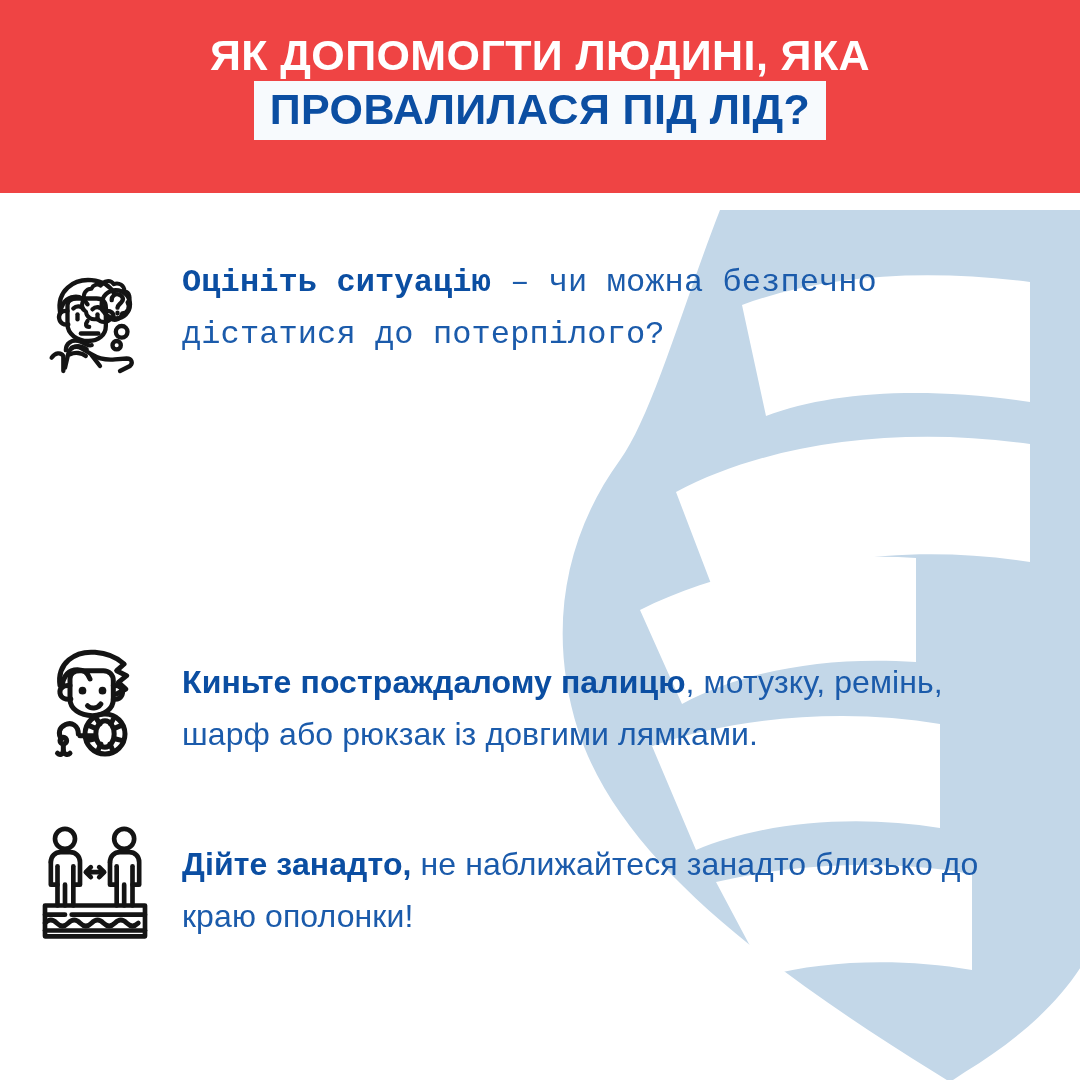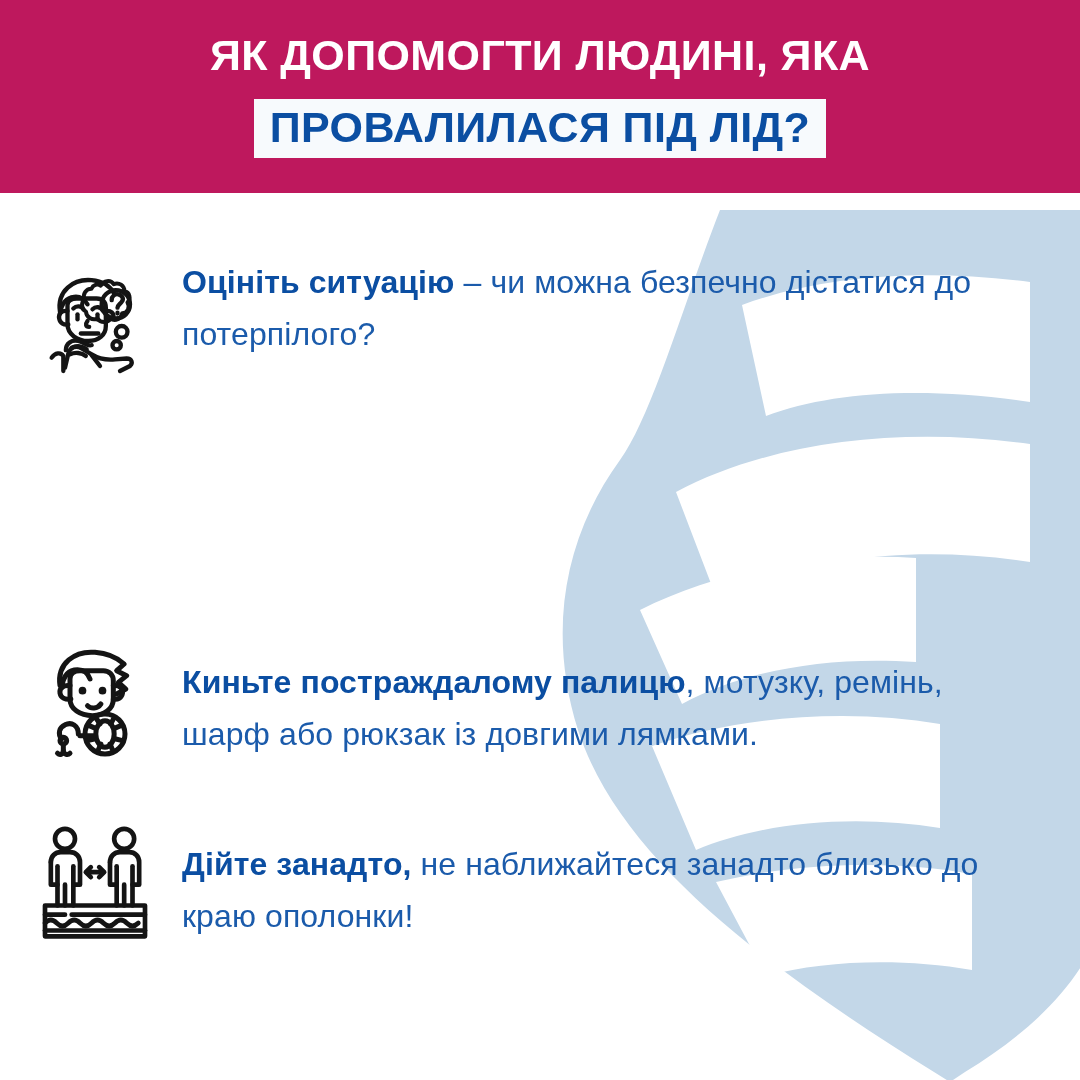--- a/index.html
+++ b/index.html
@@ -35,40 +35,40 @@
     pointer-events: none;
   }
 
   
   .header {
     position: absolute;
     left: 0;
     top: 0;
     width: 1080px;
     height: 193px;
-    background: #be185d;
+    background: #ef4444;
     z-index: 3;
     display: flex;
     flex-direction: column;
     align-items: center;
     justify-content: flex-start;
     box-sizing: border-box;
     padding-top: 33px;
   }
   .header-line1 {
     color: #ffffff;
     font-size: 43px;
     font-weight: bold;
     letter-spacing: 0.4px;
     line-height: 1.05;
     text-align: center;
     white-space: nowrap;
   }
   .header-line2-wrap {
-    margin-top: 21px;
+    margin-top: 3px;
     background: #f7fafd;
     padding: 6px 16px 8px 16px;
     display: inline-block;
   }
   .header-line2 {
     color: #0b4ea2;
     font-size: 43px;
     font-weight: bold;
     letter-spacing: 0.4px;
     line-height: 1.05;
@@ -115,21 +115,21 @@
     color: #1b5bab;
     font-size: 32px;
     line-height: 1.62;
     letter-spacing: 0.1px;
   }
   .tip-text b {
     color: #0b4ea2;
     font-weight: bold;
   }
   .tip-row.r2 .tip-text { padding-top: 42px; }
-  .tip-row.r1 .tip-text { padding-top: 2px; }
+  .tip-row.r1 .tip-text { padding-top: 2px; font-family: Liberation Mono, monospace; }
   .tip-row.r3 .tip-text { padding-top: 26px; }
   .tip-row.r4 .tip-text { padding-top: 26px; }
 
   svg { display: block; }
 </style>
 </head>
 <body>
 
 <div id="poster">
 

